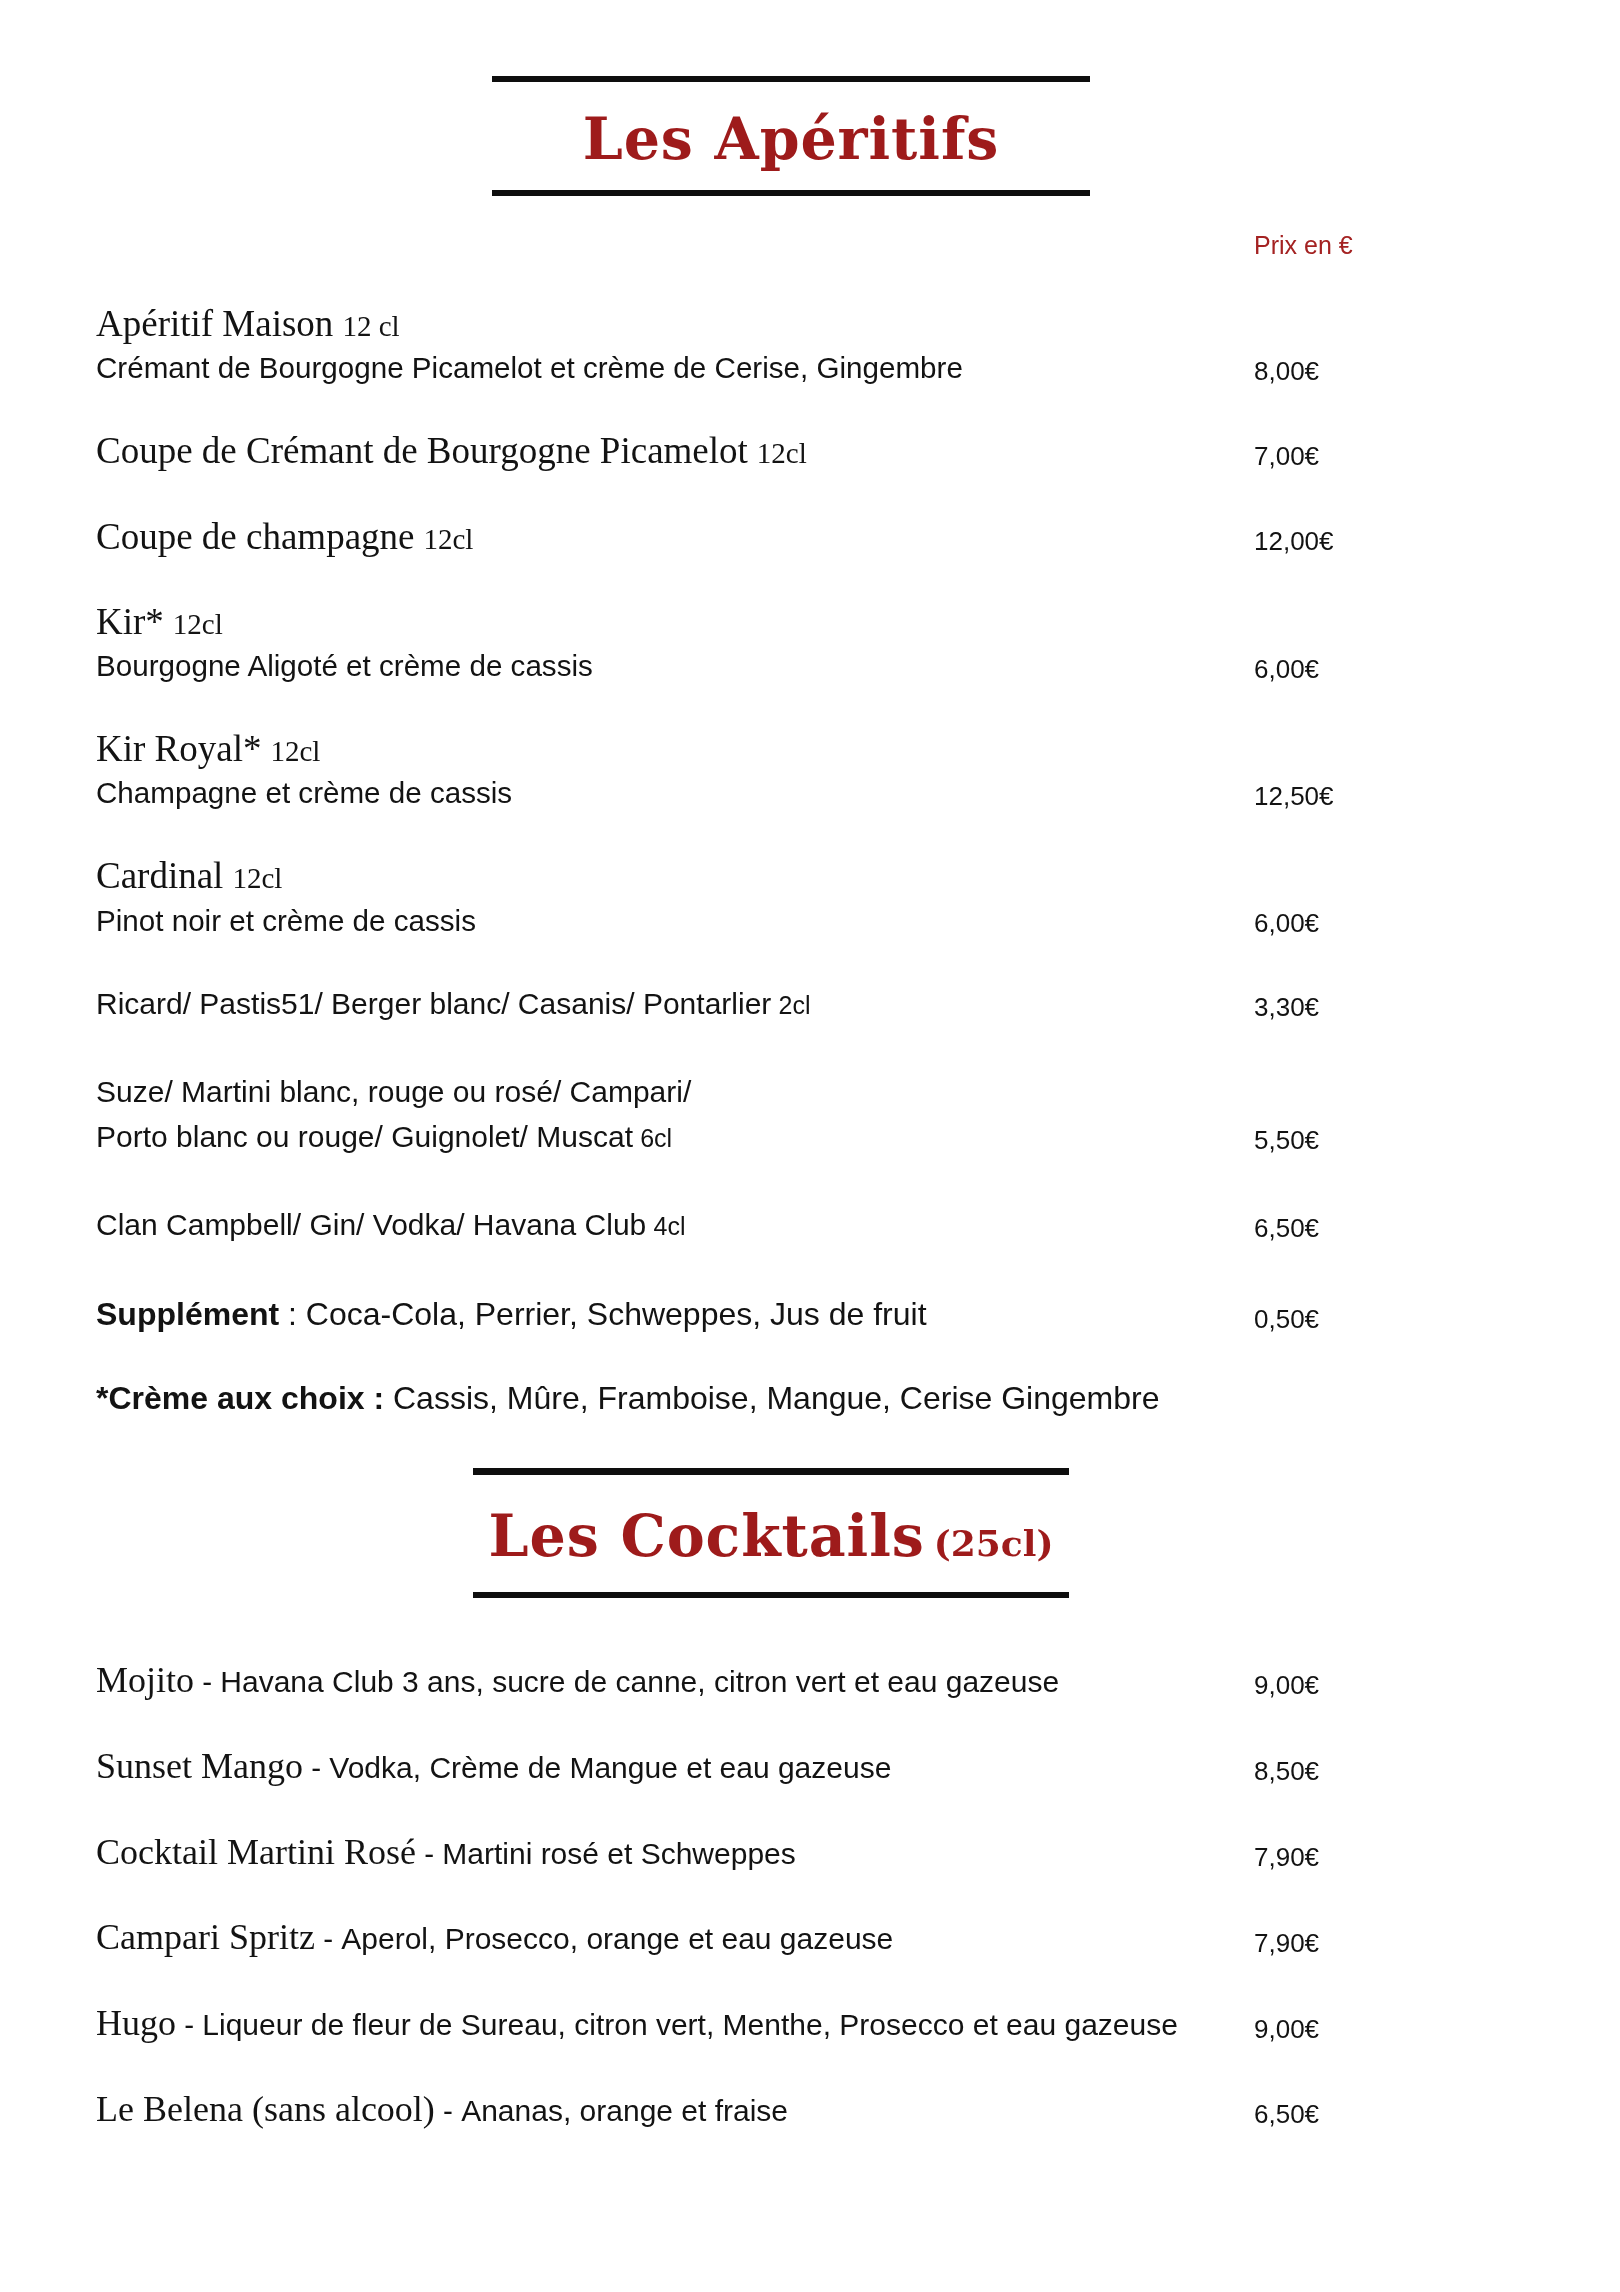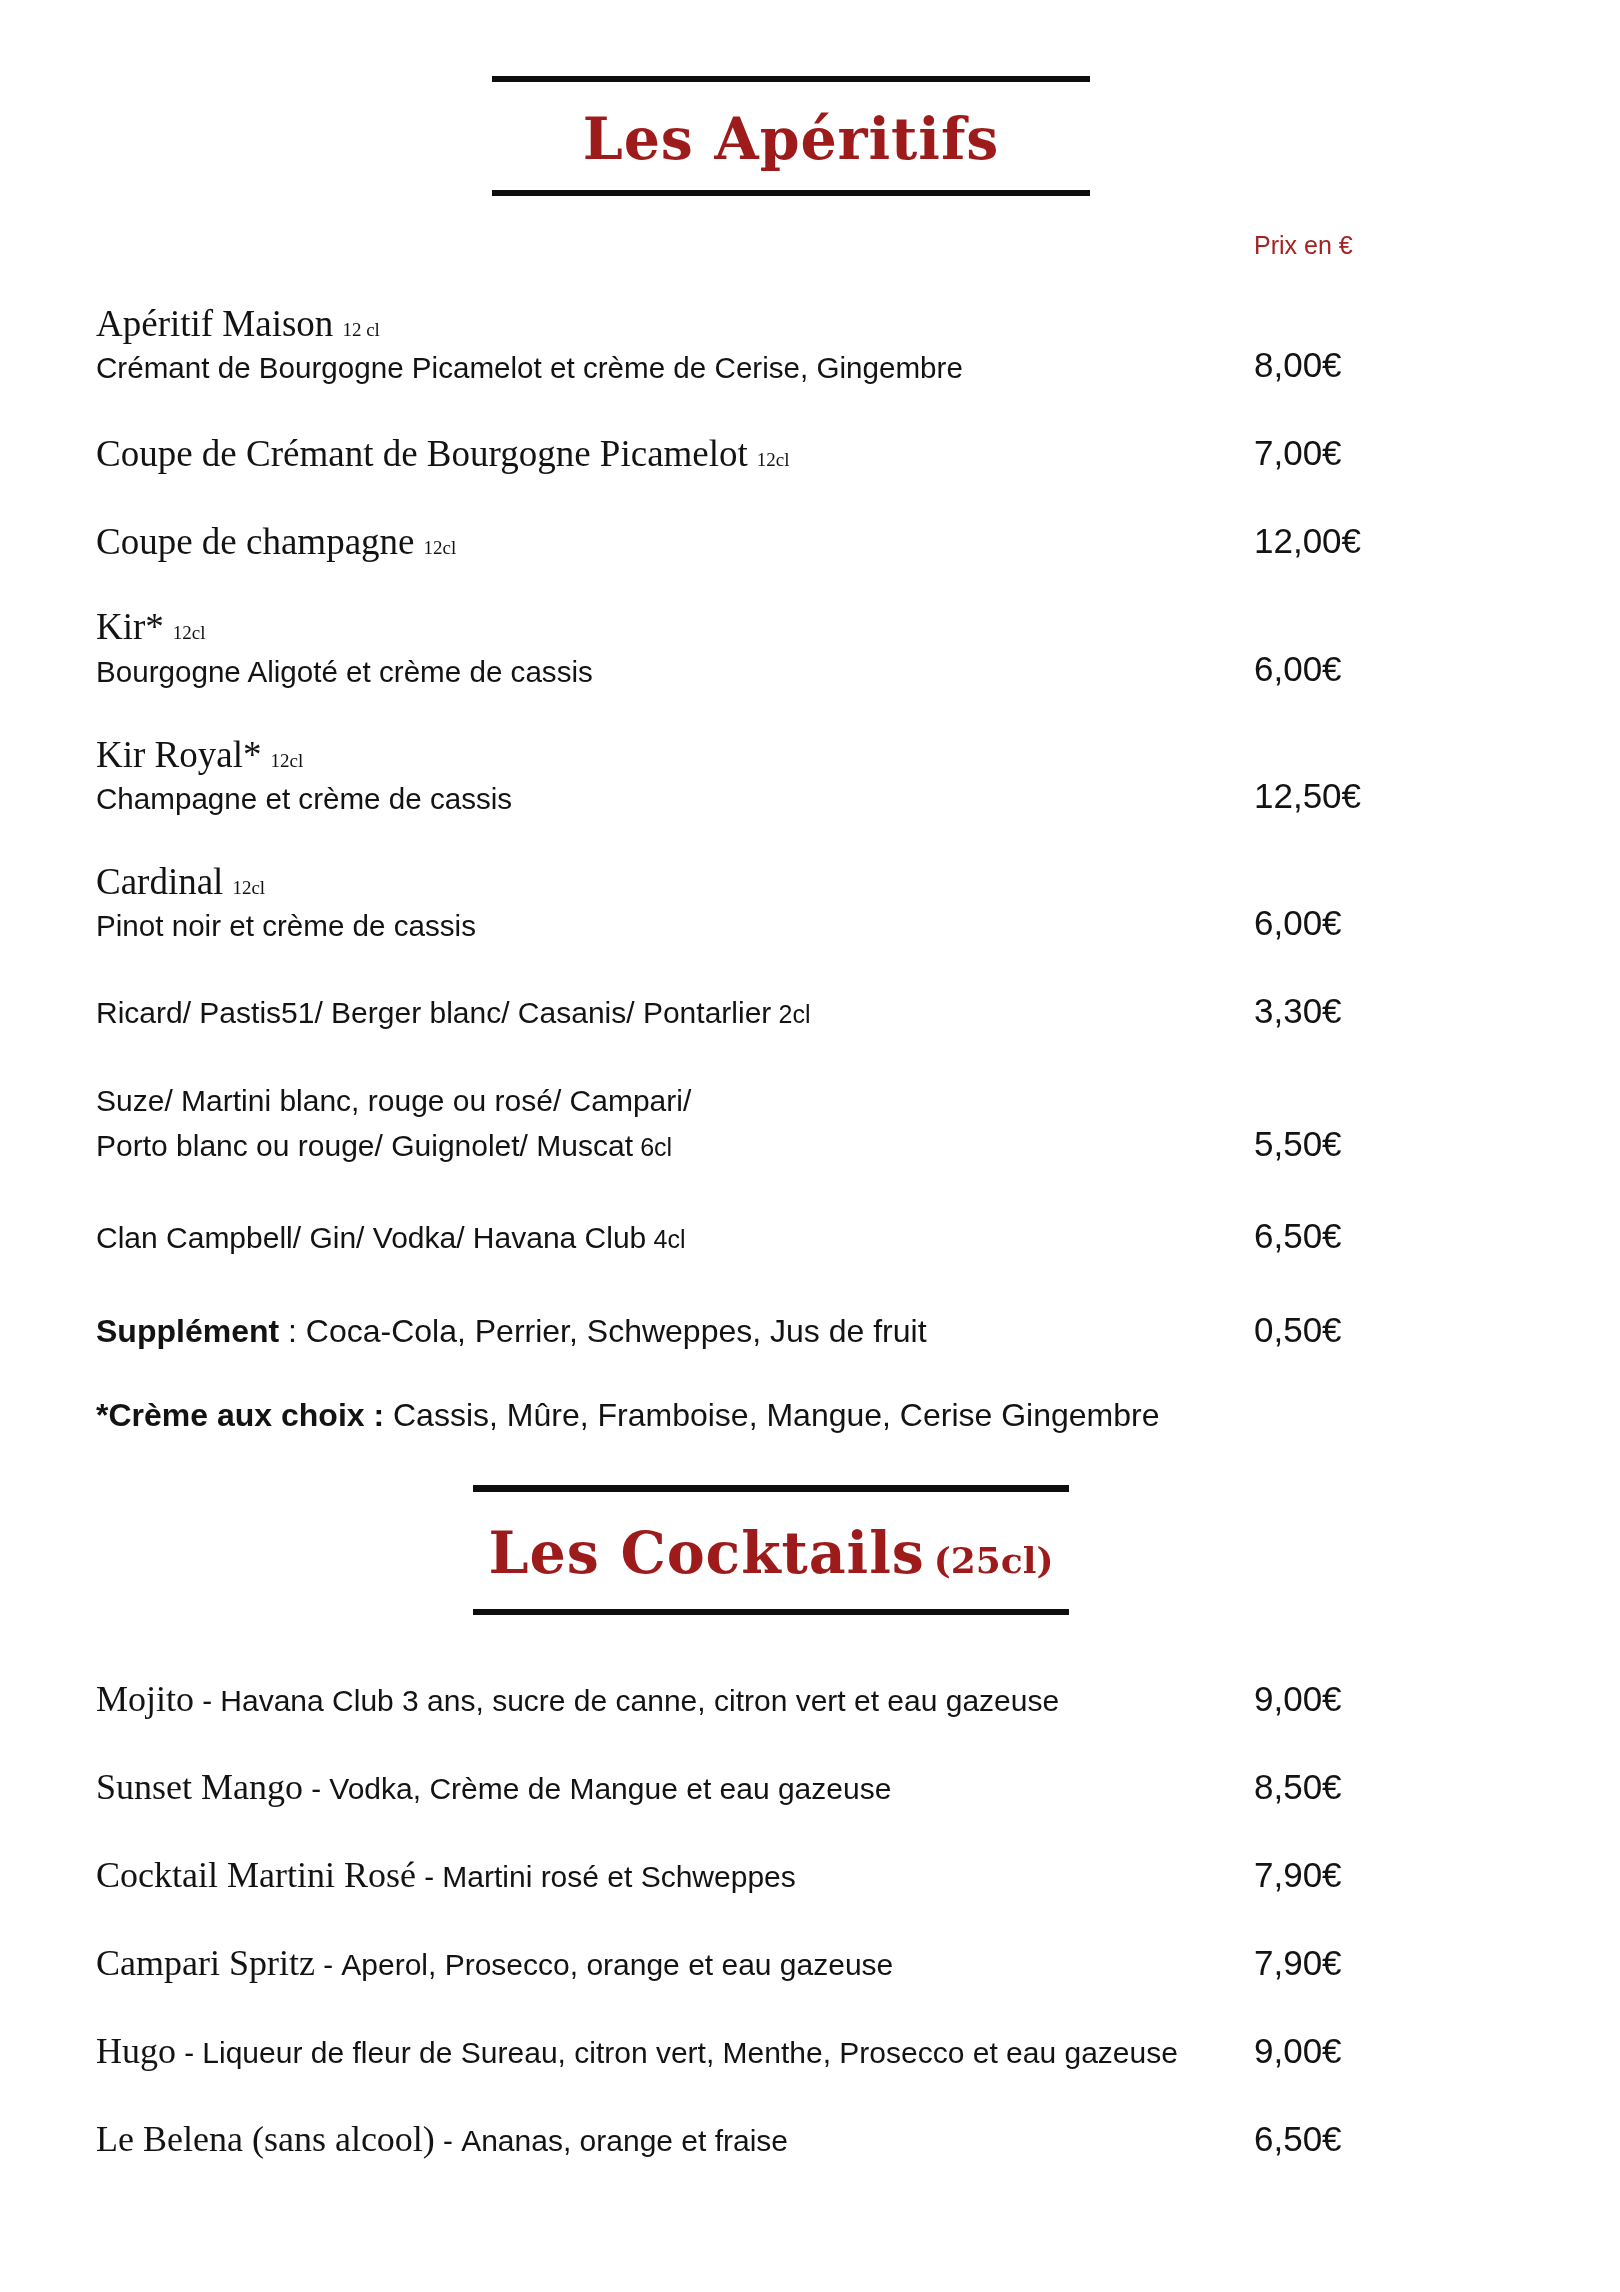--- a/index.html
+++ b/index.html
@@ -36,28 +36,28 @@
   }
   
   .prix-note{
     margin-left:1158px;margin-top:34px;margin-bottom:41px;
     font-size:25px;color:#a42222;line-height:1.2;
   }
   
   .rows{width:1370px;}
   .row{display:flex;align-items:flex-end;margin-bottom:40px;}
   .row .left{flex:0 0 1158px;}
-  .price{font-size:35px;line-height:1.4;white-space:nowrap;}
+  .price{font-size:26px;line-height:1.4;white-space:nowrap;}
   .name-serif{
     font-family:"Liberation Serif",serif;
     font-size:37px;line-height:1.25;
   }
   .size-serif{
     font-family:"Liberation Serif",serif;
-    font-size:19px;margin-left:9px;
+    font-size:29px;margin-left:9px;
   }
   .desc{font-size:29.6px;line-height:1.42;}
   .sans-name{font-size:30px;line-height:1.5;}
   .size-sans{font-size:25px;margin-left:7.2px;}
   .bold{font-weight:bold;}
   .note-line{font-size:32px;line-height:1.42;}
   .m48{margin-bottom:43px;}
   .m50{margin-bottom:45px;}
   .m44{margin-bottom:39px;}
   .m46{margin-bottom:21px;}

